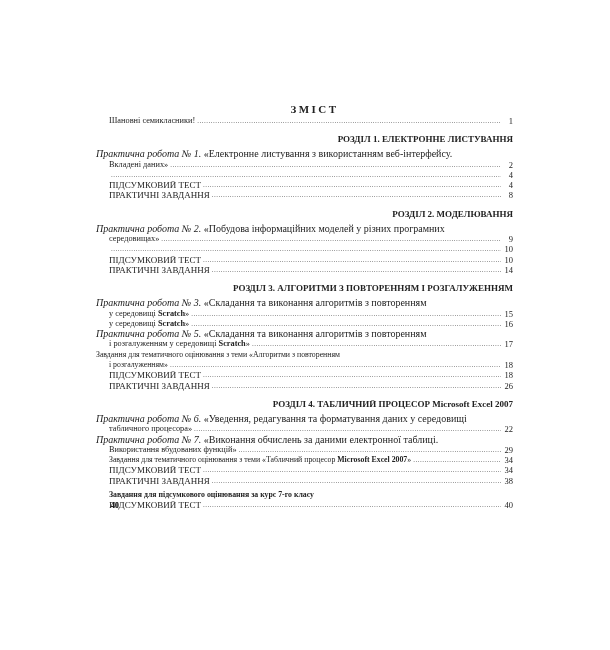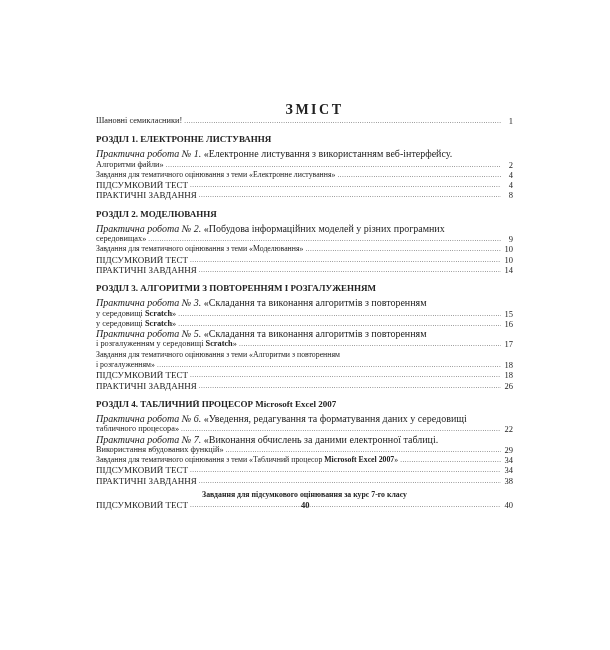--- a/index.html
+++ b/index.html
@@ -1,24 +1,24 @@
 <!DOCTYPE html>
 <html><head>
 <meta charset="utf-8">
 <style>
   html, body { margin: 0; padding: 0; background: #ffffff; }
   body { width: 610px; height: 650px; position: relative; overflow: hidden;
          font-family: "Liberation Serif", "DejaVu Serif", serif; color: #222; }
   .page { position: absolute; left: 96px; top: 103px; width: 417px; }
-  .title { text-align: center; font-weight: bold; font-size: 14px; letter-spacing: 2.5px;
+  .title { text-align: center; font-weight: bold; font-size: 11px; letter-spacing: 2.5px;
            line-height: 13px; height: 13px; margin-left: 20px; }
-  .section { text-align: left; font-weight: bold; font-size: 9px; line-height: 11px;
+  .section { text-align: right; font-weight: bold; font-size: 9px; line-height: 11px;
              height: 11px; }
-  .row { display: flex; align-items: center; font-size: 8.3px; line-height: 10.3px; height: 10.3px;
-         white-space: nowrap; }
+  .row { display: flex; align-items: flex-start; font-size: 8.3px; line-height: 10.3px; height: 10.3px;
+         white-space: nowrap; margin-left: 13px; }
   .row .txt { flex: 0 0 auto; }
   .row .dots { flex: 1 1 auto; overflow: hidden; margin: 0 2px; color: #555;
                letter-spacing: 0.5px; font-size: 7px; }
   .row .dots::after { content: "...................................................................................................................................................................................................................................."; }
   .row .pg { flex: 0 0 auto; font-size: 8.5px; text-align: right; min-width: 10px; }
   .line { font-size: 10px; line-height: 10.3px; height: 10.3px; white-space: nowrap; }
   .small { font-size: 7.8px; }
   .big { font-size: 9px; }
   .boldtxt { font-weight: bold; flex-direction: column; }
   i { font-style: italic; }
@@ -42,26 +42,25 @@
 
   <div class="sp-a"></div>
 
   <div class="section">РОЗДІЛ 1. ЕЛЕКТРОННЕ ЛИСТУВАННЯ</div>
   <div class="sp-s"></div>
   <div class="line">
     <i>Практична робота № 1.</i>
     <span>«Електронне листування з використанням веб-інтерфейсу.</span>
   </div>
   <div class="row">
-    <span class="txt">Алгоритми файли»</span>
+    <span class="txt">Вкладені даних»</span>
     <span class="dots"></span>
     <span class="pg">2</span>
   </div>
   <div class="row small">
-    <span class="txt">Завдання для тематичного оцінювання з теми «Електронне листування»</span>
     <span class="dots"></span>
     <span class="pg">4</span>
   </div>
   <div class="row big">
     <span class="txt">ПІДСУМКОВИЙ ТЕСТ</span>
     <span class="dots"></span>
     <span class="pg">4</span>
   </div>
   <div class="row big">
     <span class="txt">ПРАКТИЧНІ ЗАВДАННЯ</span>
@@ -76,21 +75,20 @@
   <div class="line">
     <i>Практична робота № 2.</i>
     <span>«Побудова інформаційних моделей у різних програмних</span>
   </div>
   <div class="row">
     <span class="txt">середовищах»</span>
     <span class="dots"></span>
     <span class="pg">9</span>
   </div>
   <div class="row small">
-    <span class="txt">Завдання для тематичного оцінювання з теми «Моделювання»</span>
     <span class="dots"></span>
     <span class="pg">10</span>
   </div>
   <div class="row big">
     <span class="txt">ПІДСУМКОВИЙ ТЕСТ</span>
     <span class="dots"></span>
     <span class="pg">10</span>
   </div>
   <div class="row big">
     <span class="txt">ПРАКТИЧНІ ЗАВДАННЯ</span>

